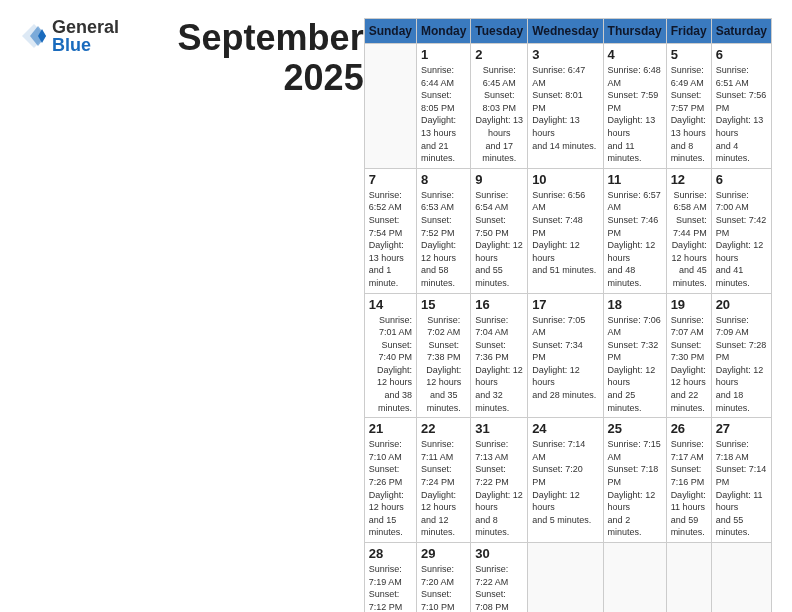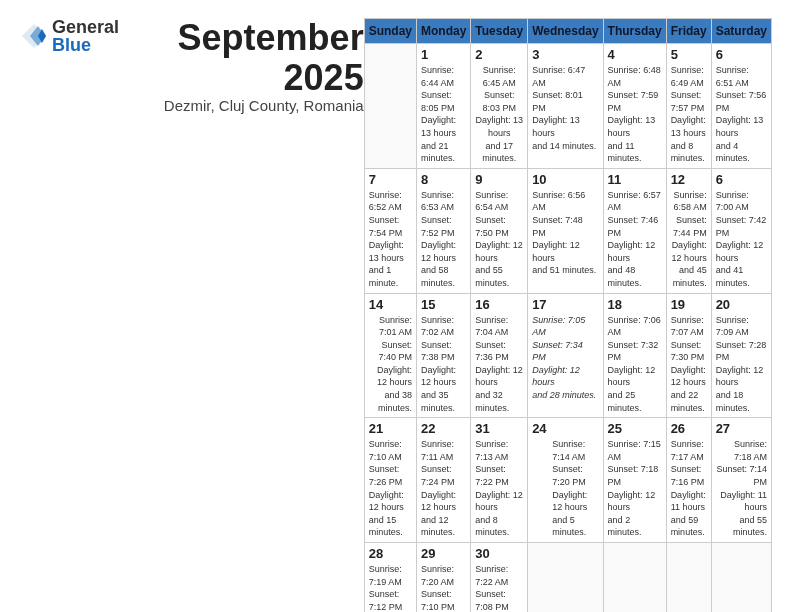--- a/index.html
+++ b/index.html
@@ -113,21 +113,20 @@
         <polygon points="18,4 26,14 18,24 10,14" fill="#1a6bbd" opacity="0.5"></polygon>
         <polygon points="22,7 26,14 22,21 18,14" fill="#1a6bbd"></polygon>
       </svg>
       <div class="logo-text">
         <span class="logo-general">General</span>
         <span class="logo-blue">Blue</span>
       </div>
     </div>
     <div class="title-block">
       <div class="month-title">September 2025</div>
-      <div class="subtitle">Dezmir, Cluj County, Romania</div>
     </div>
   </div>
 
   <table class="calendar">
     <thead>
       <tr>
         <th>Sunday</th>
         <th>Monday</th>
         <th>Tuesday</th>
         <th>Wednesday</th>
@@ -236,35 +235,35 @@
         <tr>
           <td>
             <span class="day-number">14</span>
             <div class="day-info" style="white-space: pre-line; text-align: right;">Sunrise: 7:01 AM
 Sunset: 7:40 PM
 Daylight: 12 hours
 and 38 minutes.</div>
           </td>
           <td>
             <span class="day-number">15</span>
-            <div class="day-info" style="white-space: pre-line;">Sunrise: 7:02 AM
+            <div class="day-info" style="white-space: pre-line; text-align: center;">Sunrise: 7:02 AM
 Sunset: 7:38 PM
 Daylight: 12 hours
 and 35 minutes.</div>
           </td>
           <td>
             <span class="day-number">16</span>
             <div class="day-info" style="white-space: pre-line;">Sunrise: 7:04 AM
 Sunset: 7:36 PM
 Daylight: 12 hours
 and 32 minutes.</div>
           </td>
           <td>
             <span class="day-number">17</span>
-            <div class="day-info" style="white-space: pre-line; font-style: italic;">Sunrise: 7:05 AM
+            <div class="day-info" style="white-space: pre-line;">Sunrise: 7:05 AM
 Sunset: 7:34 PM
 Daylight: 12 hours
 and 28 minutes.</div>
           </td>
           <td>
             <span class="day-number">18</span>
             <div class="day-info" style="white-space: pre-line;">Sunrise: 7:06 AM
 Sunset: 7:32 PM
 Daylight: 12 hours
 and 25 minutes.</div>
@@ -301,42 +300,42 @@
           </td>
           <td>
             <span class="day-number">31</span>
             <div class="day-info" style="white-space: pre-line;">Sunrise: 7:13 AM
 Sunset: 7:22 PM
 Daylight: 12 hours
 and 8 minutes.</div>
           </td>
           <td>
             <span class="day-number">24</span>
-            <div class="day-info" style="white-space: pre-line; margin-left: 20px;">Sunrise: 7:14 AM
+            <div class="day-info" style="white-space: pre-line;">Sunrise: 7:14 AM
 Sunset: 7:20 PM
 Daylight: 12 hours
 and 5 minutes.</div>
           </td>
           <td>
             <span class="day-number">25</span>
             <div class="day-info" style="white-space: pre-line;">Sunrise: 7:15 AM
 Sunset: 7:18 PM
 Daylight: 12 hours
 and 2 minutes.</div>
           </td>
           <td>
             <span class="day-number">26</span>
             <div class="day-info" style="white-space: pre-line;">Sunrise: 7:17 AM
 Sunset: 7:16 PM
 Daylight: 11 hours
 and 59 minutes.</div>
           </td>
           <td>
             <span class="day-number">27</span>
-            <div class="day-info" style="white-space: pre-line; text-align: right;">Sunrise: 7:18 AM
+            <div class="day-info" style="white-space: pre-line;">Sunrise: 7:18 AM
 Sunset: 7:14 PM
 Daylight: 11 hours
 and 55 minutes.</div>
           </td>
         </tr>
         <tr class="last-row">
           <td>
             <span class="day-number">28</span>
             <div class="day-info" style="white-space: pre-line;">Sunrise: 7:19 AM
 Sunset: 7:12 PM

